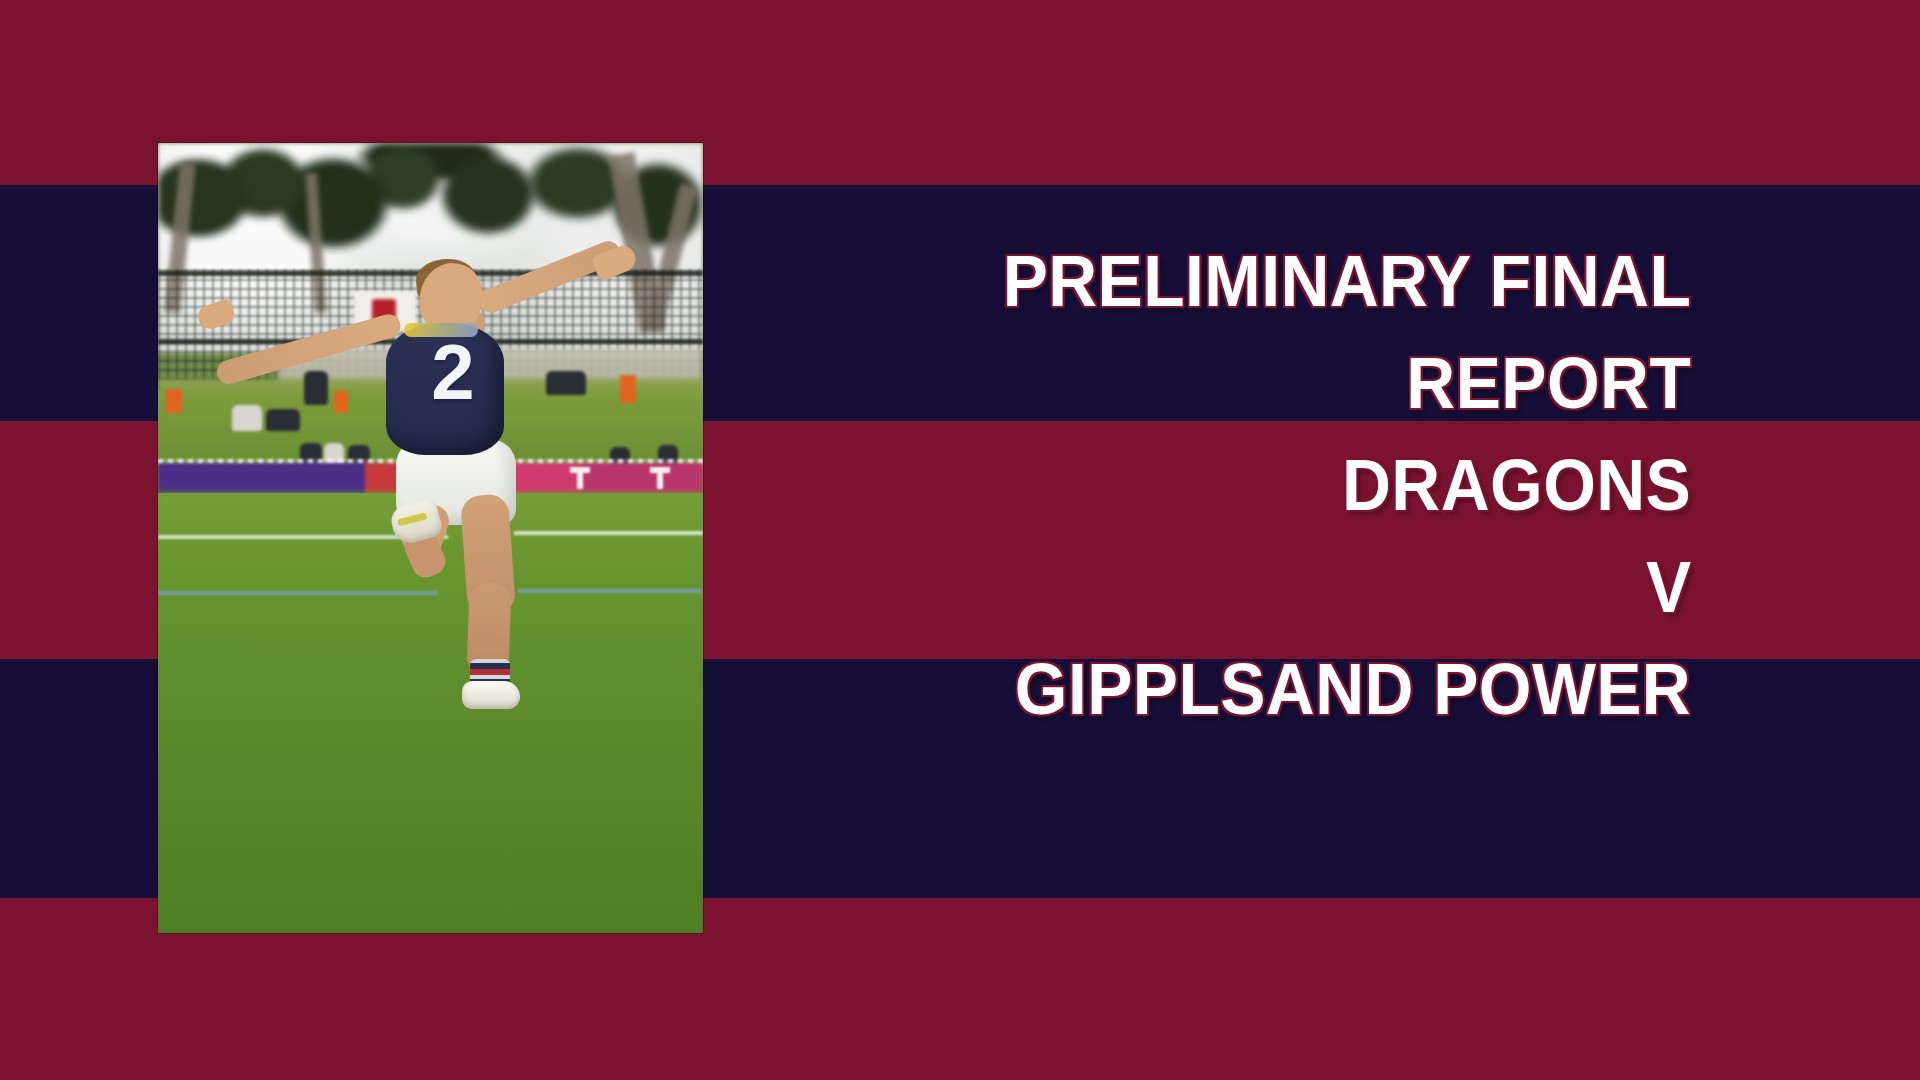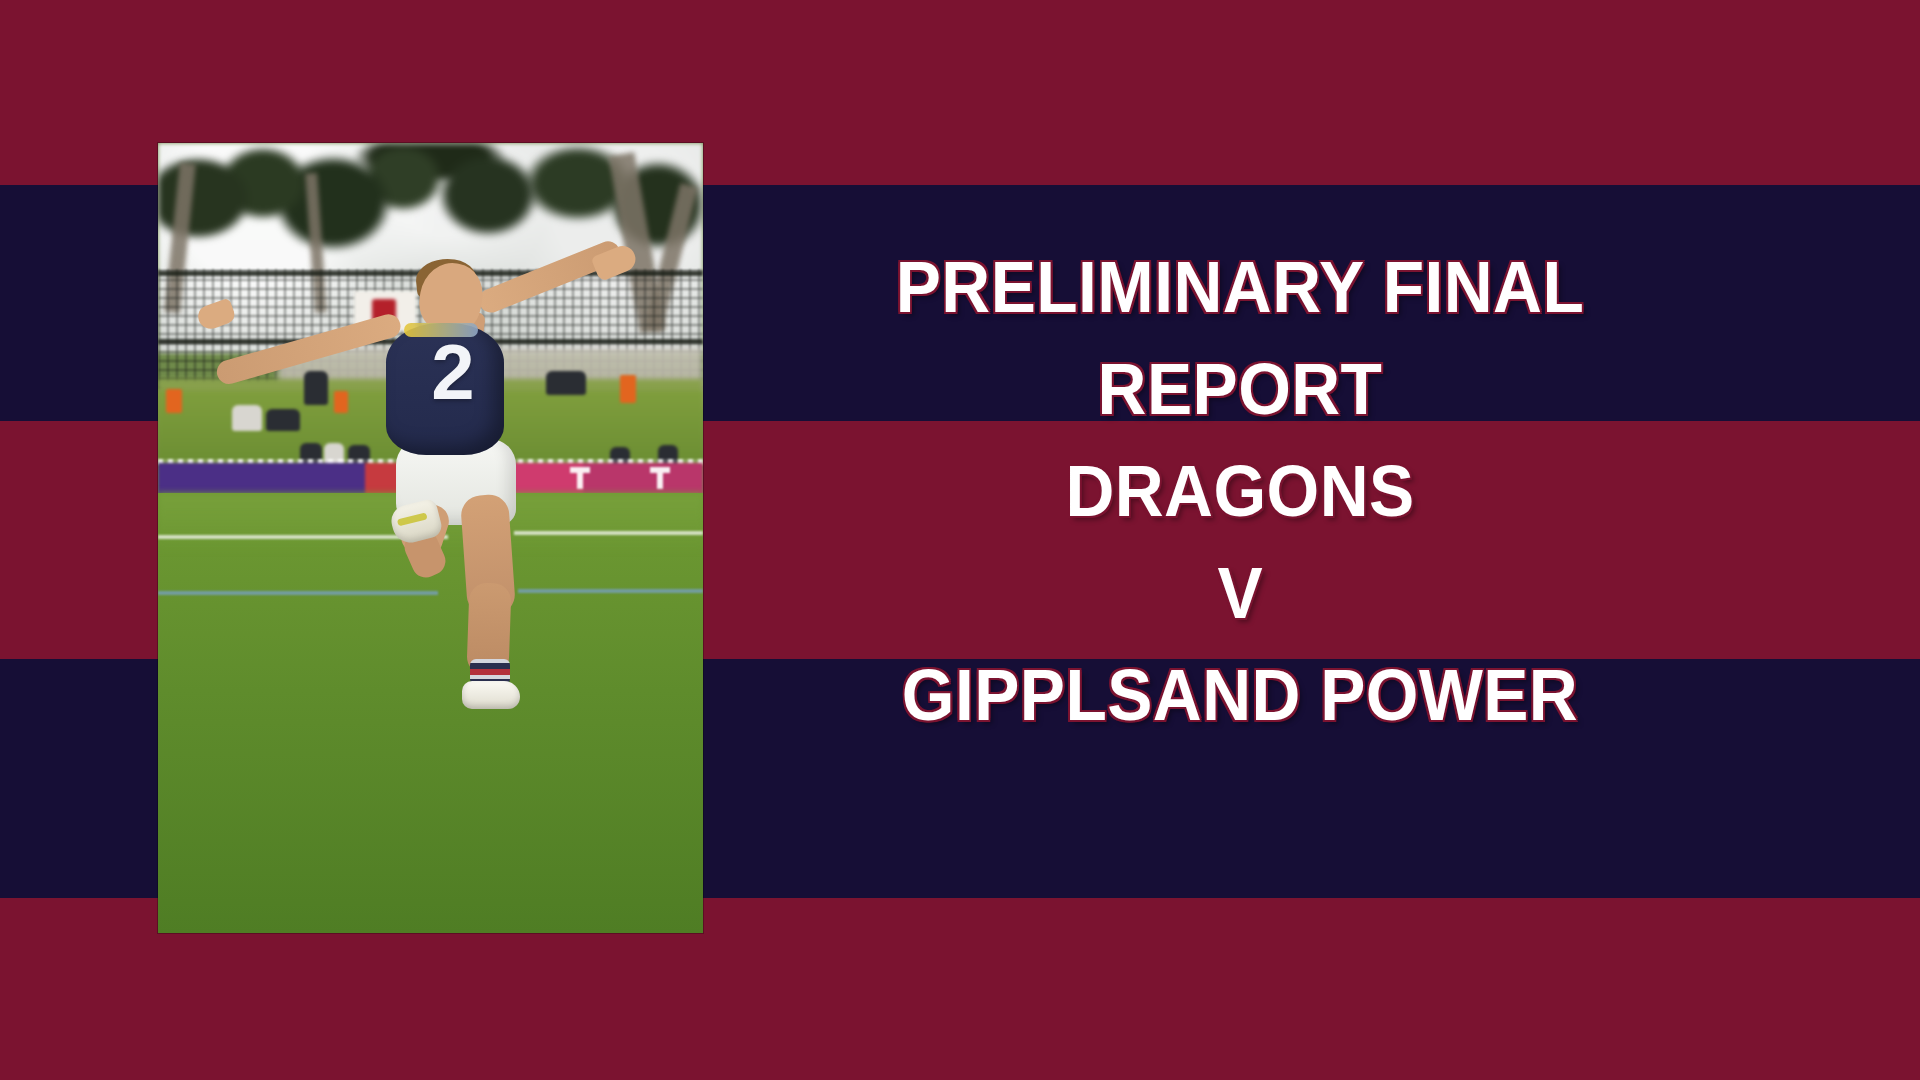--- a/index.html
+++ b/index.html
@@ -332,23 +332,23 @@
     width: 58px; height: 28px;
     background: linear-gradient(#fbfaf4,#dedbcd);
     border-radius: 10px 16px 12px 10px;
     box-shadow: inset 0 -3px 6px rgba(0,0,0,0.18);
   }
 
   
   .title-block {
     position: absolute;
     left: 760px;
-    top: 236px;
+    top: 230px;
     width: 960px;
-    text-align: center;
+    text-align: right;
     z-index: 5;
   }
   .title-line {
     color: #ffffff;
     font-weight: 700;
     font-size: 72px;
     line-height: 102px;
     letter-spacing: 0.5px;
     white-space: nowrap;
     transform: scaleX(0.94);

